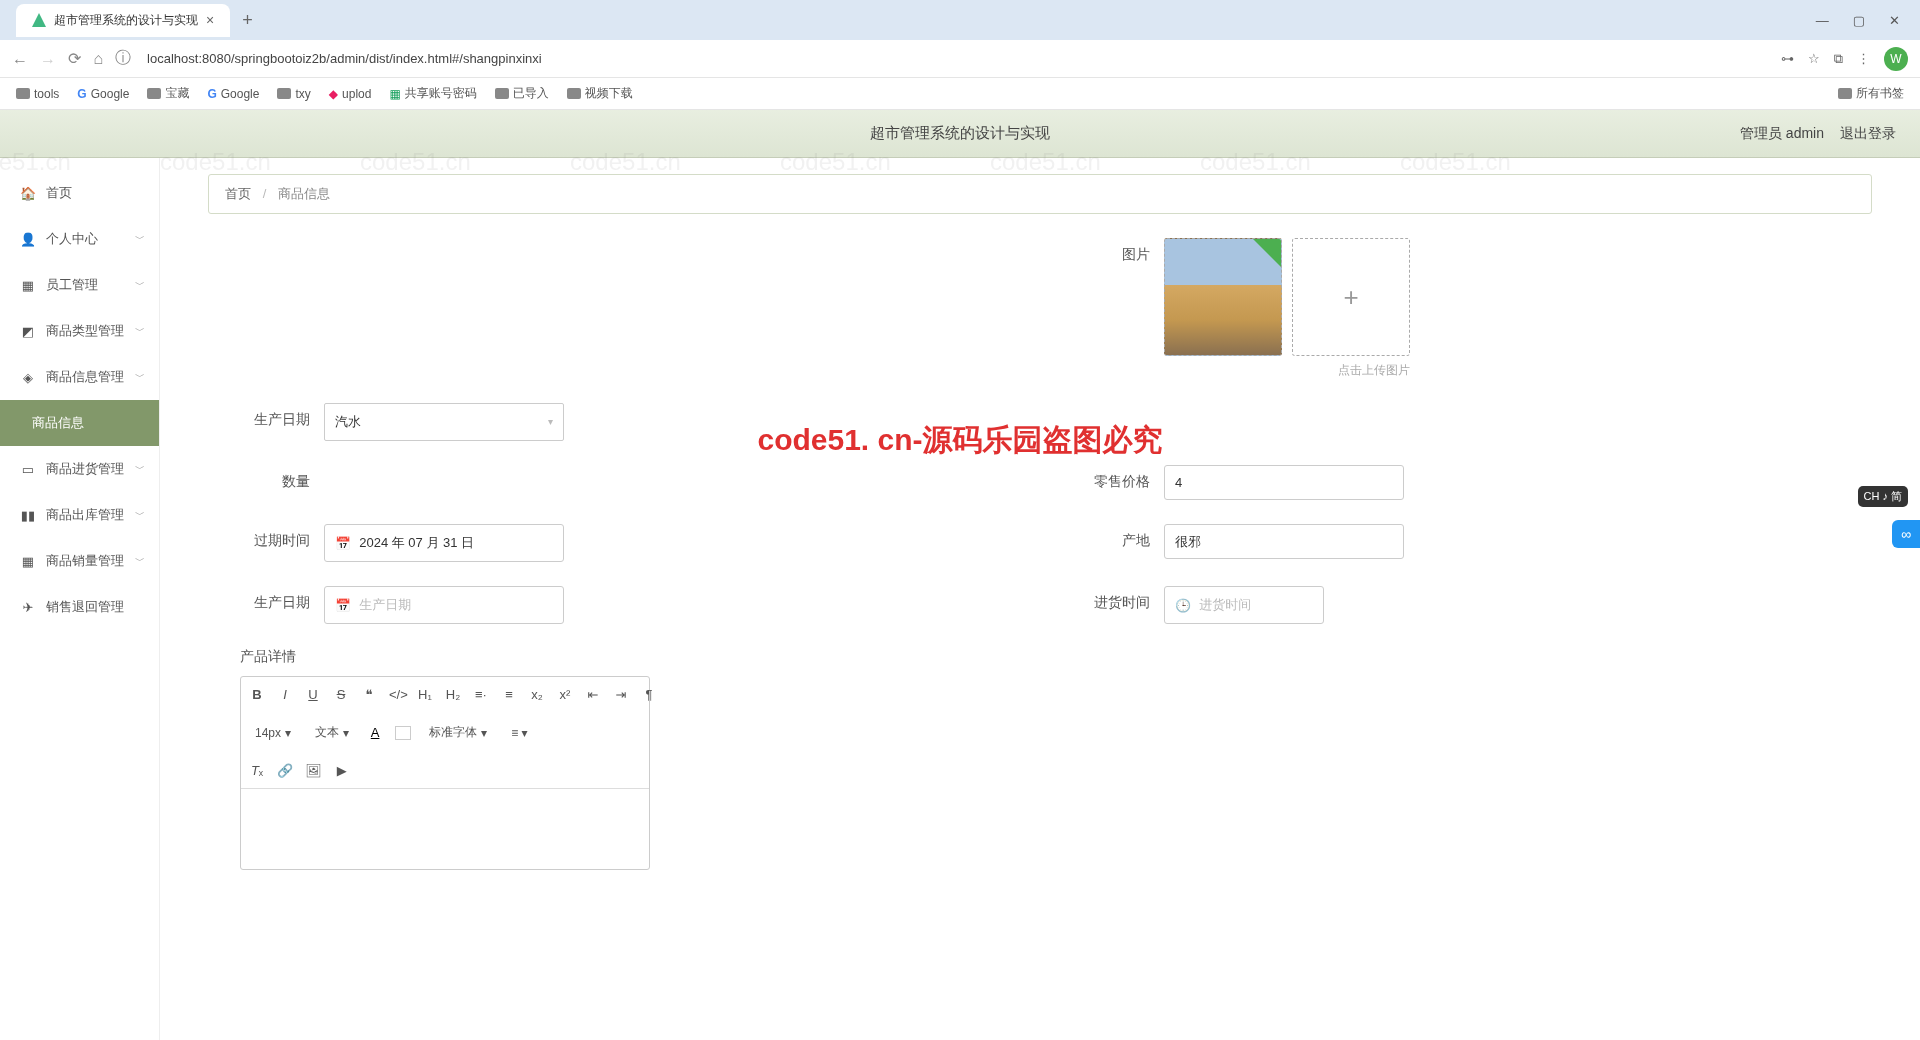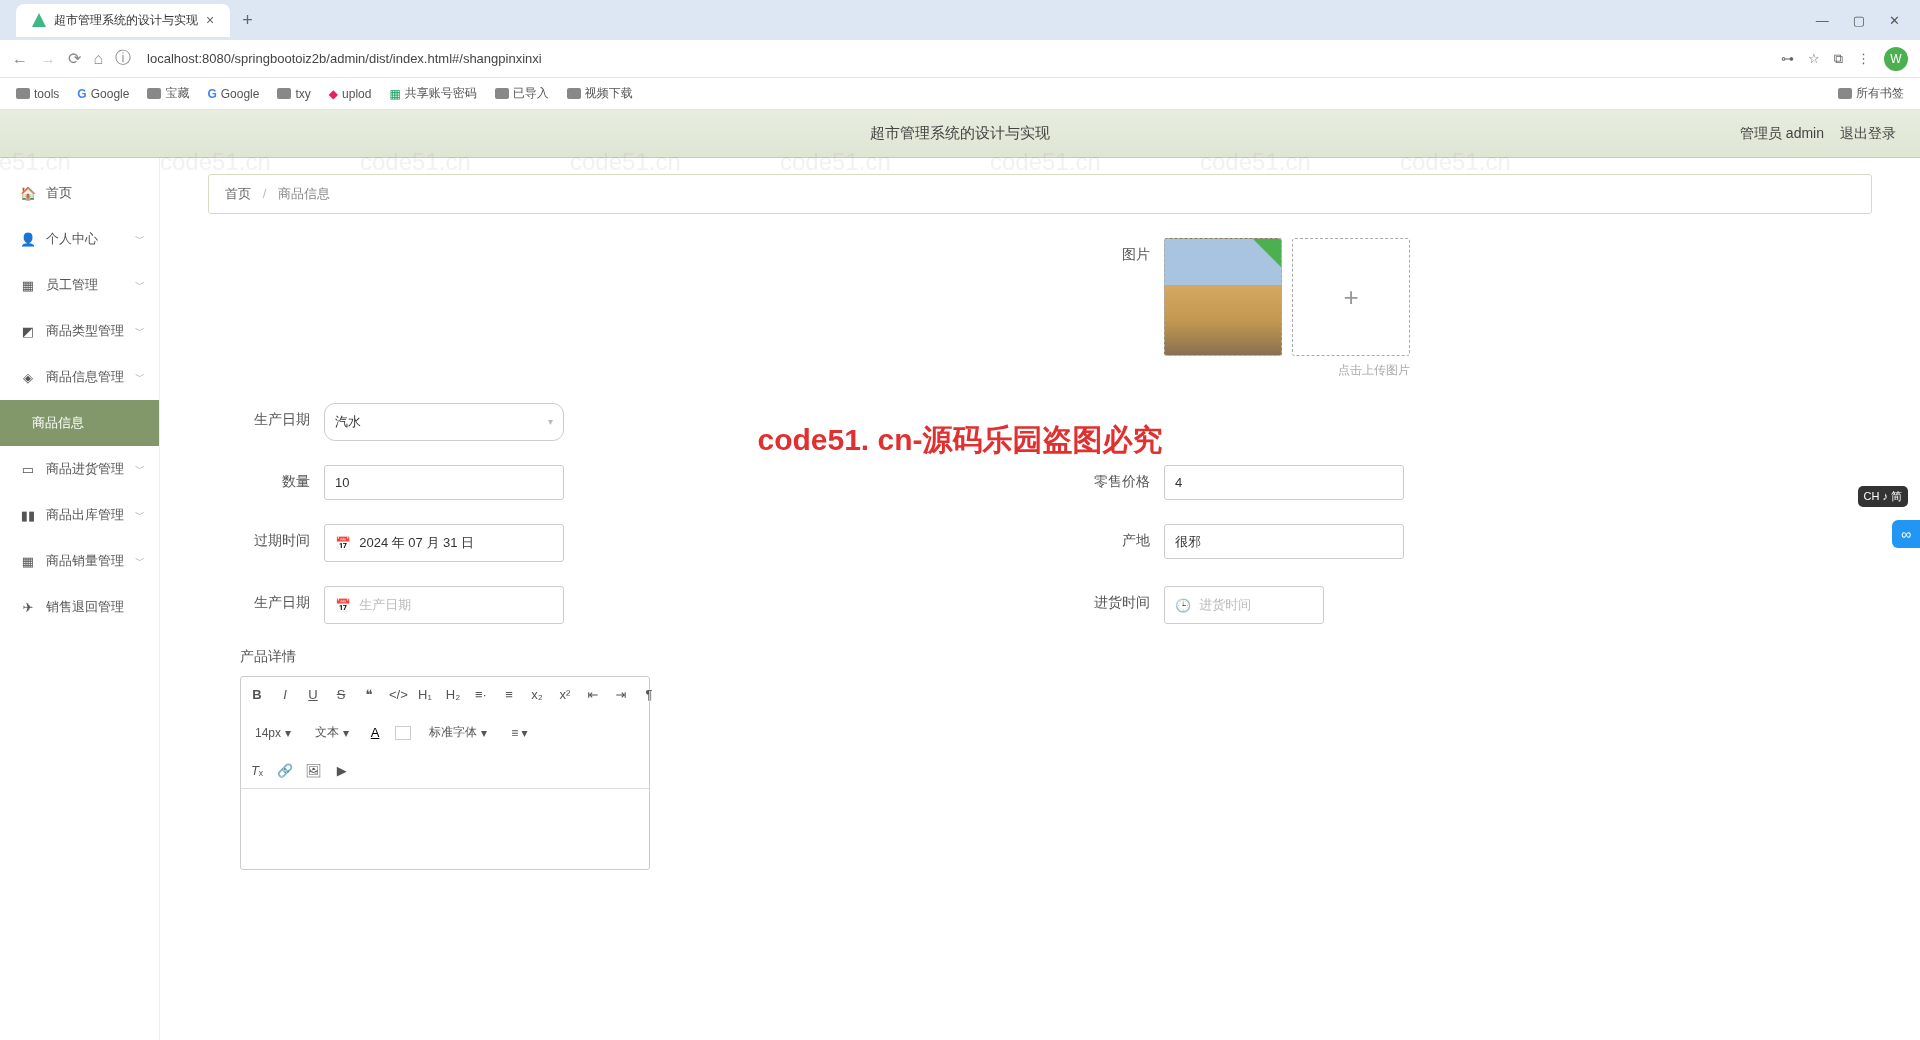--- a/index.html
+++ b/index.html
@@ -37,21 +37,21 @@
 .row{display:flex;gap:80px;margin-bottom:24px}
 .col{flex:1;display:flex;align-items:flex-start;gap:14px}
 .label{width:70px;text-align:right;color:#555;font-size:14px;padding-top:8px}
 .input{flex:1;max-width:240px;border:1px solid #ccc;border-radius:3px;padding:9px 10px;font-size:13px;color:#333}
 .input::placeholder{color:#bbb}
 .img-up{display:flex;gap:10px}
 .thumb{width:118px;height:118px;border:1px dashed #aaa;border-radius:3px;position:relative;overflow:hidden;background:linear-gradient(to bottom,#a8c4e0 0%,#a8c4e0 40%,#d4a862 40%,#c49850 70%,#8a7050 100%)}
 .thumb-badge{position:absolute;top:0;right:0;width:28px;height:28px;background:#4caf50;clip-path:polygon(100% 0,100% 100%,0 0)}
 .thumb-add{width:118px;height:118px;border:1px dashed #aaa;border-radius:3px;display:flex;align-items:center;justify-content:center;font-size:26px;color:#999}
 .hint{font-size:12px;color:#aaa;text-align:right;margin-top:6px;width:246px}
-.select{flex:1;max-width:240px;border:1px solid #ccc;border-radius:11px;padding:9px 10px;font-size:13px;color:#333;position:relative}
+.select{flex:1;max-width:240px;border:1px solid #ccc;border-radius:2px;padding:9px 10px;font-size:13px;color:#333;position:relative}
 .sel-arrow{position:absolute;right:10px;top:12px;font-size:10px;color:#bbb}
 .date-input{display:flex;align-items:center;gap:8px;flex:1;max-width:240px;border:1px solid #ccc;border-radius:3px;padding:9px 10px;font-size:13px;color:#333}
 .date-input.ph{color:#bbb}
 .date-icon{color:#bbb}
 .date-narrow{max-width:160px}
 .fieldset-label{color:#555;font-size:14px;margin-bottom:10px;display:block}
 .editor{border:1px solid #ccc;border-radius:3px;width:410px}
 .toolbar{border-bottom:1px solid #ddd;padding:6px 8px;display:flex;flex-wrap:wrap;gap:12px;align-items:center;font-size:13px;color:#555}
 .toolbar-row{display:flex;gap:12px;align-items:center;width:100%;padding:4px 0}
 .tb-btn{min-width:16px;text-align:center;cursor:pointer}
@@ -225,21 +225,20 @@
         <div class="col">
           <div class="label">生产日期</div>
           <div class="select"><span>汽水</span><span class="sel-arrow">▾</span></div>
         </div>
         <div class="col"></div>
       </div>
 
       <div class="row">
         <div class="col">
           <div class="label">数量</div>
-          <input class="input" value="10" style="">
         </div>
         <div class="col">
           <div class="label">零售价格</div>
           <input class="input" value="4" style="">
         </div>
       </div>
 
       <div class="row">
         <div class="col">
           <div class="label">过期时间</div>

